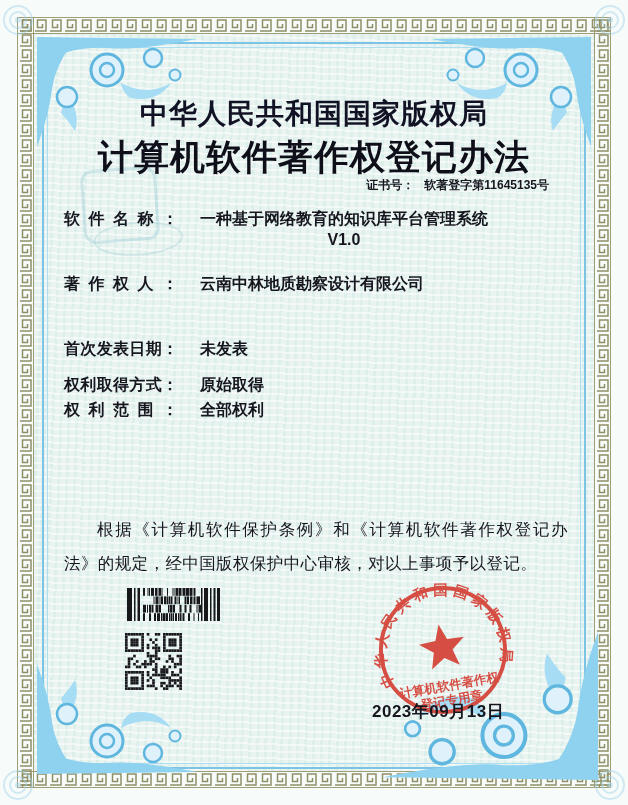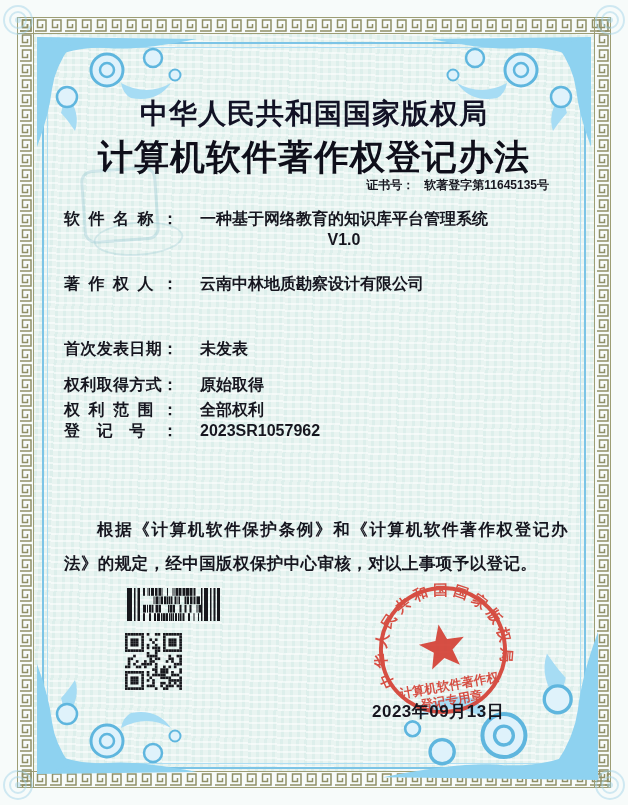--- a/index.html
+++ b/index.html
@@ -97,21 +97,21 @@
   .field-row:nth-child(5){}
   .field-row:nth-child(6){margin-bottom:15px;}
   .flabel{
     display:inline-block;width:114px;vertical-align:top;
     text-align:justify;text-align-last:justify;-moz-text-align-last:justify;
   }
   .fvalue-block{display:inline-block;vertical-align:top;margin-left:22px;max-width:370px;text-align:center;}
 
   .statement{
     position:absolute;left:64px;top:512px;width:504px;
-    font-size:16.5px;font-weight:700;line-height:34px;
+    font-size:16.5px;font-weight:400;line-height:34px;
     text-indent:2em;text-align:justify;letter-spacing:.4px;
   }
 
   .barcode{position:absolute;left:127px;top:588px;}
   .qrcode{position:absolute;left:125px;top:633px;}
 
   .seal{position:absolute;left:366px;top:578px;z-index:4;opacity:.9;}
   .seal-date{
     position:absolute;left:372px;top:700px;z-index:5;
     font-size:17px;font-weight:700;letter-spacing:.5px;
@@ -207,23 +207,20 @@
         <span class="flabel">著作权人：</span><span class="fvalue-block">云南中林地质勘察设计有限公司</span>
       </div>
       <div class="field-row">
         <span class="flabel">首次发表日期：</span><span class="fvalue-block">未发表</span>
       </div>
       <div class="field-row">
         <span class="flabel">权利取得方式：</span><span class="fvalue-block">原始取得</span>
       </div>
       <div class="field-row">
         <span class="flabel">权利范围：</span><span class="fvalue-block">全部权利</span>
-      </div>
-      <div class="field-row">
-        <span class="flabel">登记号：</span><span class="fvalue-block">2023SR1057962</span>
       </div>
     </div>
 
     <div class="statement">根据《计算机软件保护条例》和《计算机软件著作权登记办法》的规定，经中国版权保护中心审核，对以上事项予以登记。</div>
 
     <svg class="barcode" id="barcodeSvg" width="93" height="33">
         <rect x="0" y="0" width="5" height="33" fill="#17171c"></rect>
         <rect x="7" y="0" width="1.5" height="33" fill="#17171c"></rect>
         <rect x="10.5" y="0" width="2.5" height="33" fill="#17171c"></rect>
         <rect x="16" y="0" width="2" height="7.8" fill="#17171c"></rect>

